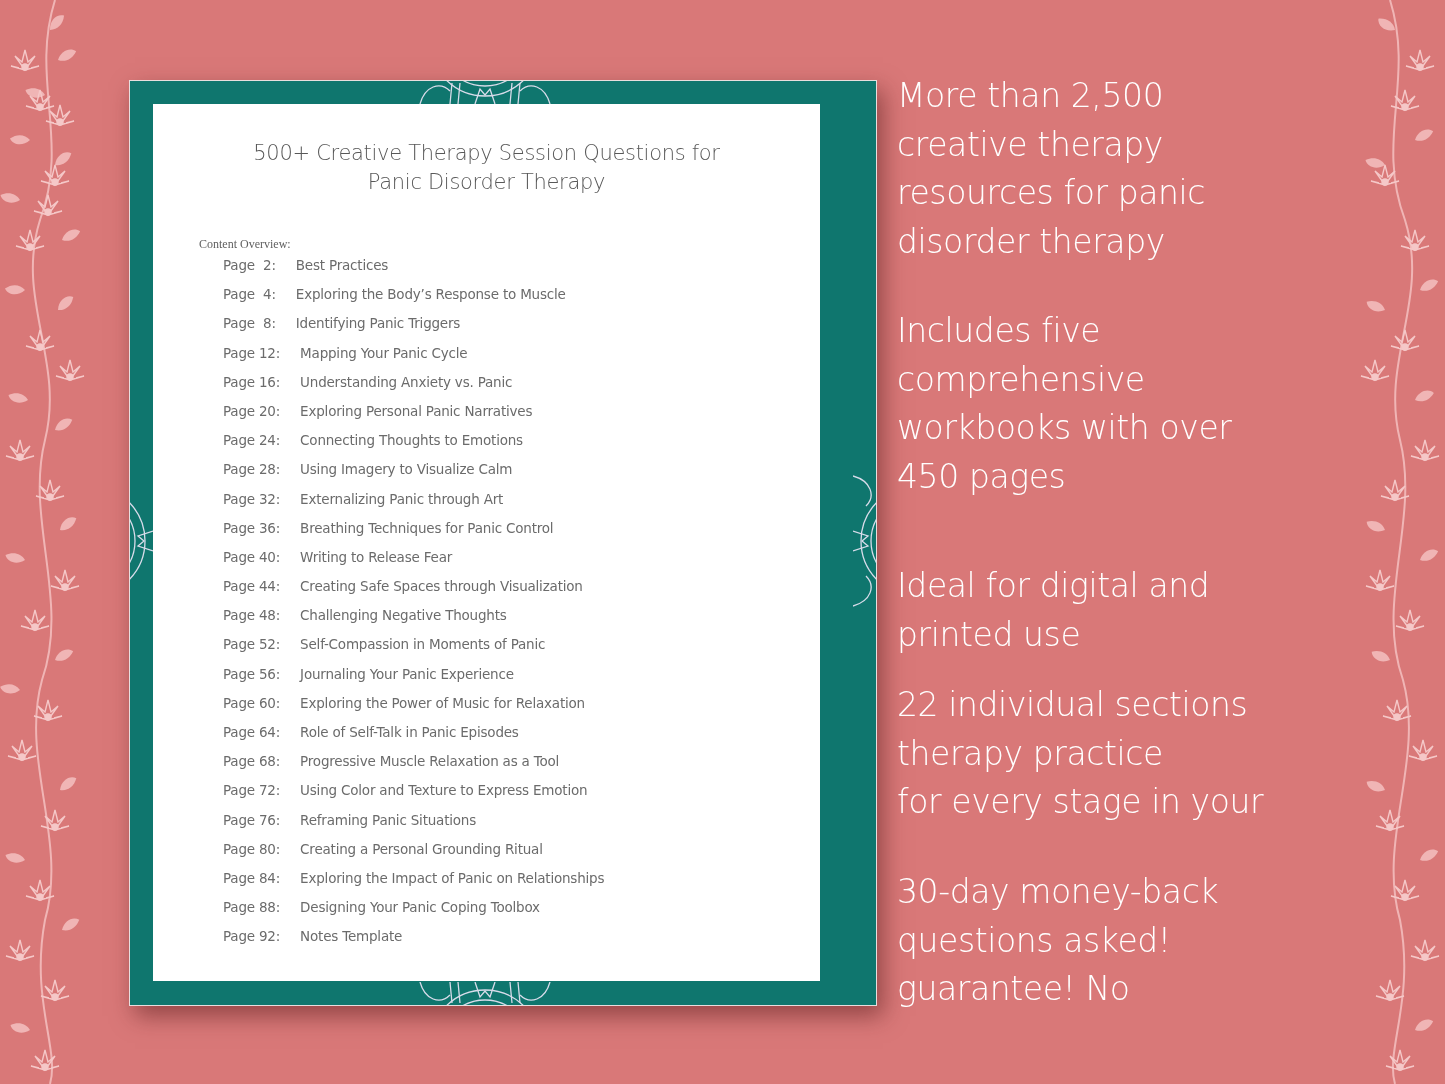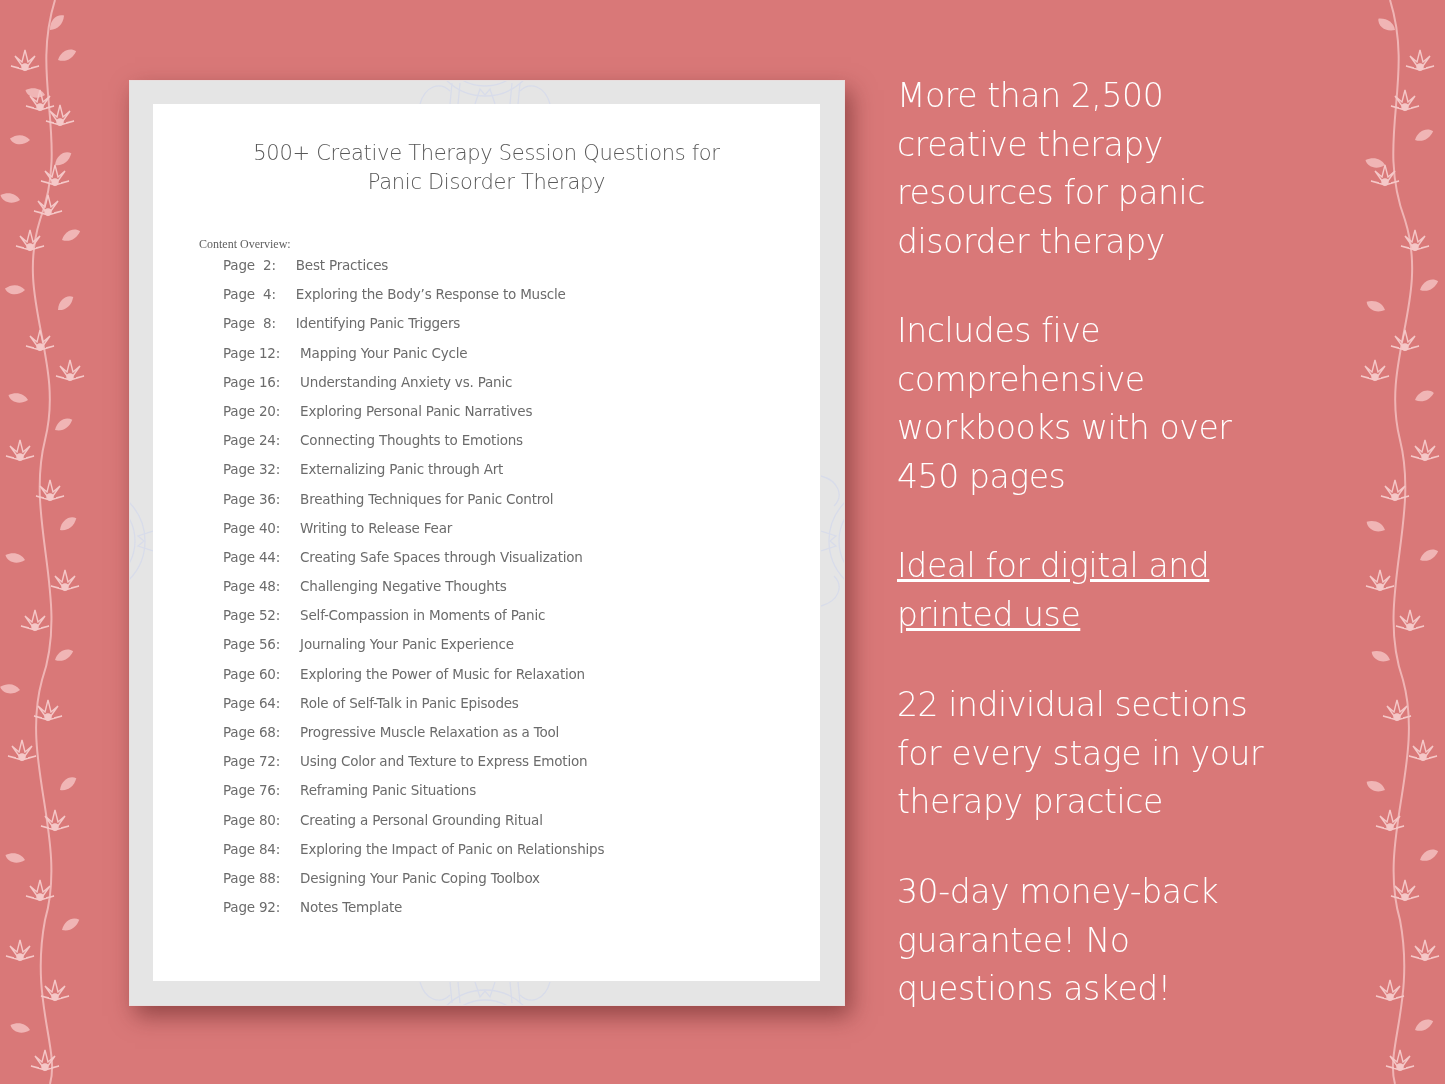--- a/index.html
+++ b/index.html
@@ -9,23 +9,24 @@
       position: relative;
       font-family: "Liberation Sans", sans-serif;
     }
     .vine {
       position: absolute; top: 0; height: 1084px; width: 95px;
     }
     .vine.left { left: 0; }
     .vine.right { right: 0; }
     .page-shadow {
       position: absolute; left: 129px; top: 80px; width: 714px; height: 924px;
-      background: #e5e5e5;
+      background: #0f766e;
       box-shadow: 6px 10px 22px rgba(90,30,30,0.55);
       border: 1px solid #e8dede;
+      padding-left: 32px;
     }
     .page-inner {
       position: absolute; left: 23px; top: 23px; width: 667px; height: 877px;
       background: #ffffff;
     }
     .mandala { position: absolute; }
     .mandala.top { left: 250px; top: 0; width: 210px; height: 23px; overflow: hidden; }
     .mandala.bottom { left: 250px; bottom: 0; width: 210px; height: 23px; overflow: hidden; }
     .mandala.side-r { right: 0; top: 375px; width: 23px; height: 170px; overflow: hidden; }
     .mandala.side-l { left: 0; top: 375px; width: 23px; height: 170px; overflow: hidden; }
@@ -58,21 +59,21 @@
     .features {
       position: absolute; left: 897px; top: 72px; width: 460px;
     }
     .feature {
       color: #ffffff; font-size: 33px; line-height: 48.5px;
       font-family: "DejaVu Sans", sans-serif; font-weight: 300;
       letter-spacing: -0.4px;
     }
     .feature.f1 { position: absolute; top: 0; }
     .feature.f2 { position: absolute; top: 235px; }
-    .feature.f3 { position: absolute; top: 470px; text-decoration: underline; }
+    .feature.f3 { position: absolute; top: 490px; }
     .feature.f4 { position: absolute; top: 609px; }
     .feature.f5 { position: absolute; top: 796px; }
   </style>
 </head>
 <body>
 
 <svg class="vine left" viewBox="0 0 95 1084" preserveAspectRatio="none">
   <defs>
     <g id="leaf">
         <path d="M0 0 C6 -8 16 -8 20 -2 C14 4 6 5 0 0 Z" fill="#f0b5b5"></path>
@@ -206,20 +207,21 @@
     <div class="overview-label">Content Overview:</div>
 
     <ul class="toc">
       <li><span class="pg">Page  2:</span><span class="ttl">Best Practices</span></li>
       <li><span class="pg">Page  4:</span><span class="ttl">Exploring the Body’s Response to Muscle</span></li>
       <li><span class="pg">Page  8:</span><span class="ttl">Identifying Panic Triggers</span></li>
       <li><span class="pg">Page 12:</span><span class="ttl">Mapping Your Panic Cycle</span></li>
       <li><span class="pg">Page 16:</span><span class="ttl">Understanding Anxiety vs. Panic</span></li>
       <li><span class="pg">Page 20:</span><span class="ttl">Exploring Personal Panic Narratives</span></li>
       <li><span class="pg">Page 24:</span><span class="ttl">Connecting Thoughts to Emotions</span></li>
+      <li><span class="pg">Page 28:</span><span class="ttl">Using Imagery to Visualize Calm</span></li>
       <li><span class="pg">Page 32:</span><span class="ttl">Externalizing Panic through Art</span></li>
       <li><span class="pg">Page 36:</span><span class="ttl">Breathing Techniques for Panic Control</span></li>
       <li><span class="pg">Page 40:</span><span class="ttl">Writing to Release Fear</span></li>
       <li><span class="pg">Page 44:</span><span class="ttl">Creating Safe Spaces through Visualization</span></li>
       <li><span class="pg">Page 48:</span><span class="ttl">Challenging Negative Thoughts</span></li>
       <li><span class="pg">Page 52:</span><span class="ttl">Self-Compassion in Moments of Panic</span></li>
       <li><span class="pg">Page 56:</span><span class="ttl">Journaling Your Panic Experience</span></li>
       <li><span class="pg">Page 60:</span><span class="ttl">Exploring the Power of Music for Relaxation</span></li>
       <li><span class="pg">Page 64:</span><span class="ttl">Role of Self-Talk in Panic Episodes</span></li>
       <li><span class="pg">Page 68:</span><span class="ttl">Progressive Muscle Relaxation as a Tool</span></li>
@@ -245,21 +247,21 @@
     <div>comprehensive</div>
     <div>workbooks with over</div>
     <div>450 pages</div>
   </div>
   <div class="feature f3">
     <div>Ideal for digital and</div>
     <div>printed use</div>
   </div>
   <div class="feature f4">
     <div>22 individual sections</div>
+    <div>therapy practice</div>
     <div>for every stage in your</div>
-    <div>therapy practice</div>
   </div>
   <div class="feature f5">
     <div>30-day money-back</div>
+    <div>questions asked!</div>
     <div>guarantee! No</div>
-    <div>questions asked!</div>
   </div>
 </div>
 
 </body></html>

